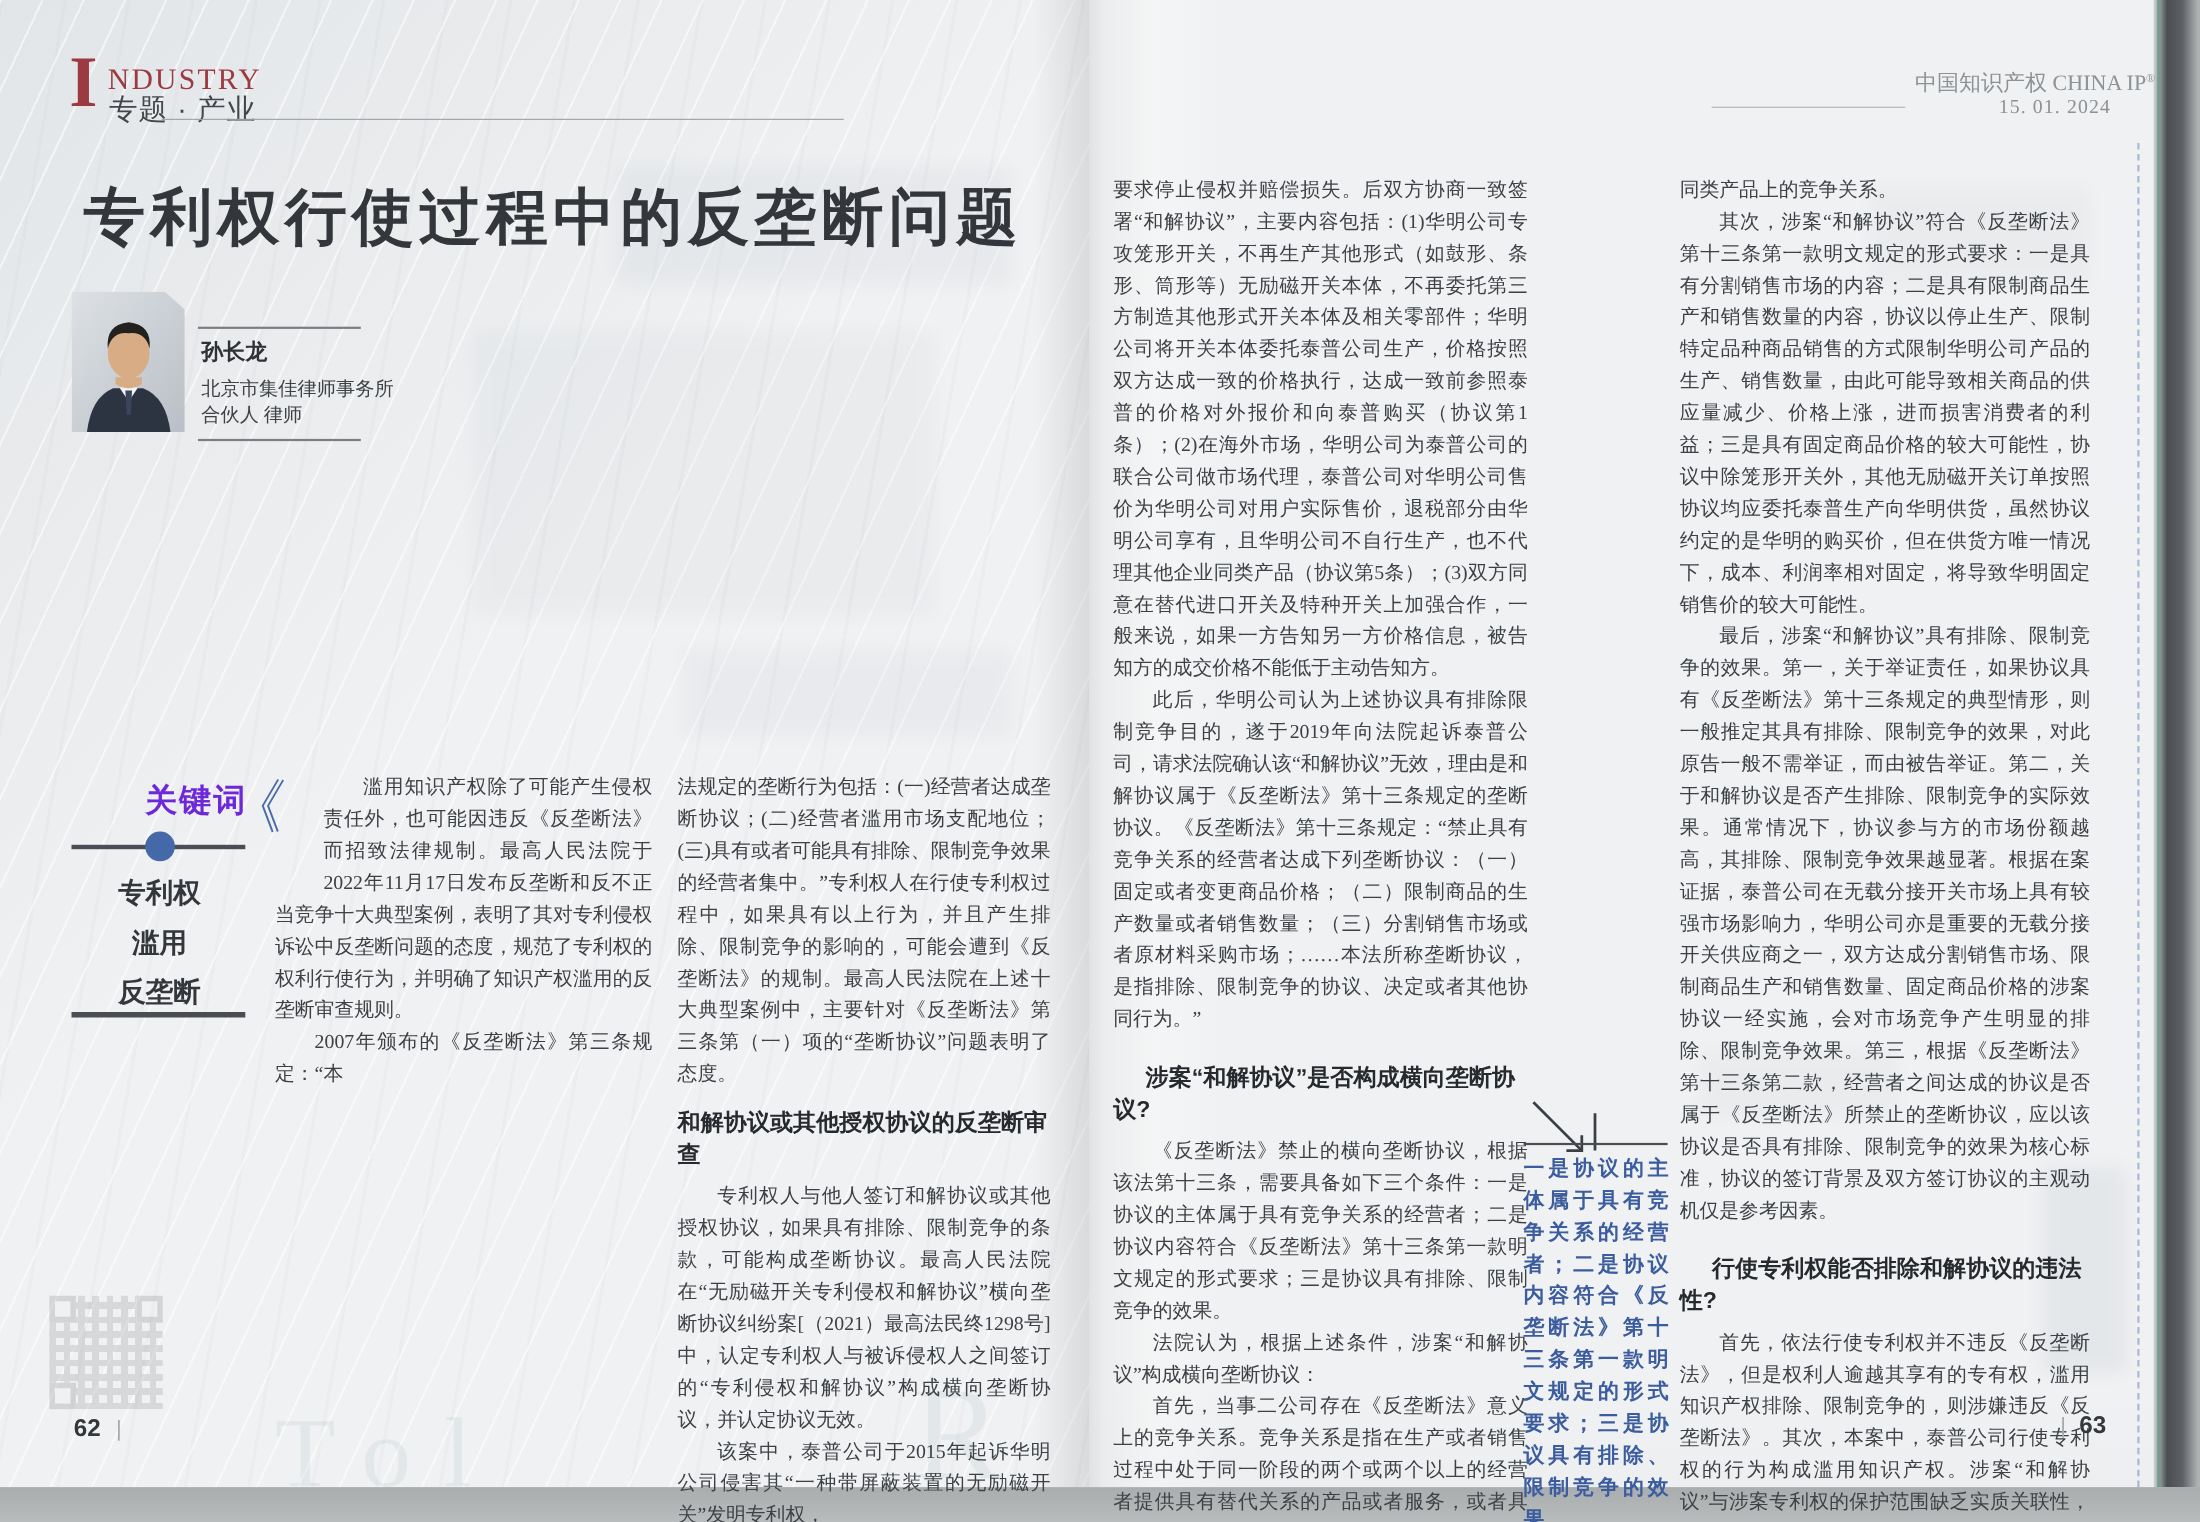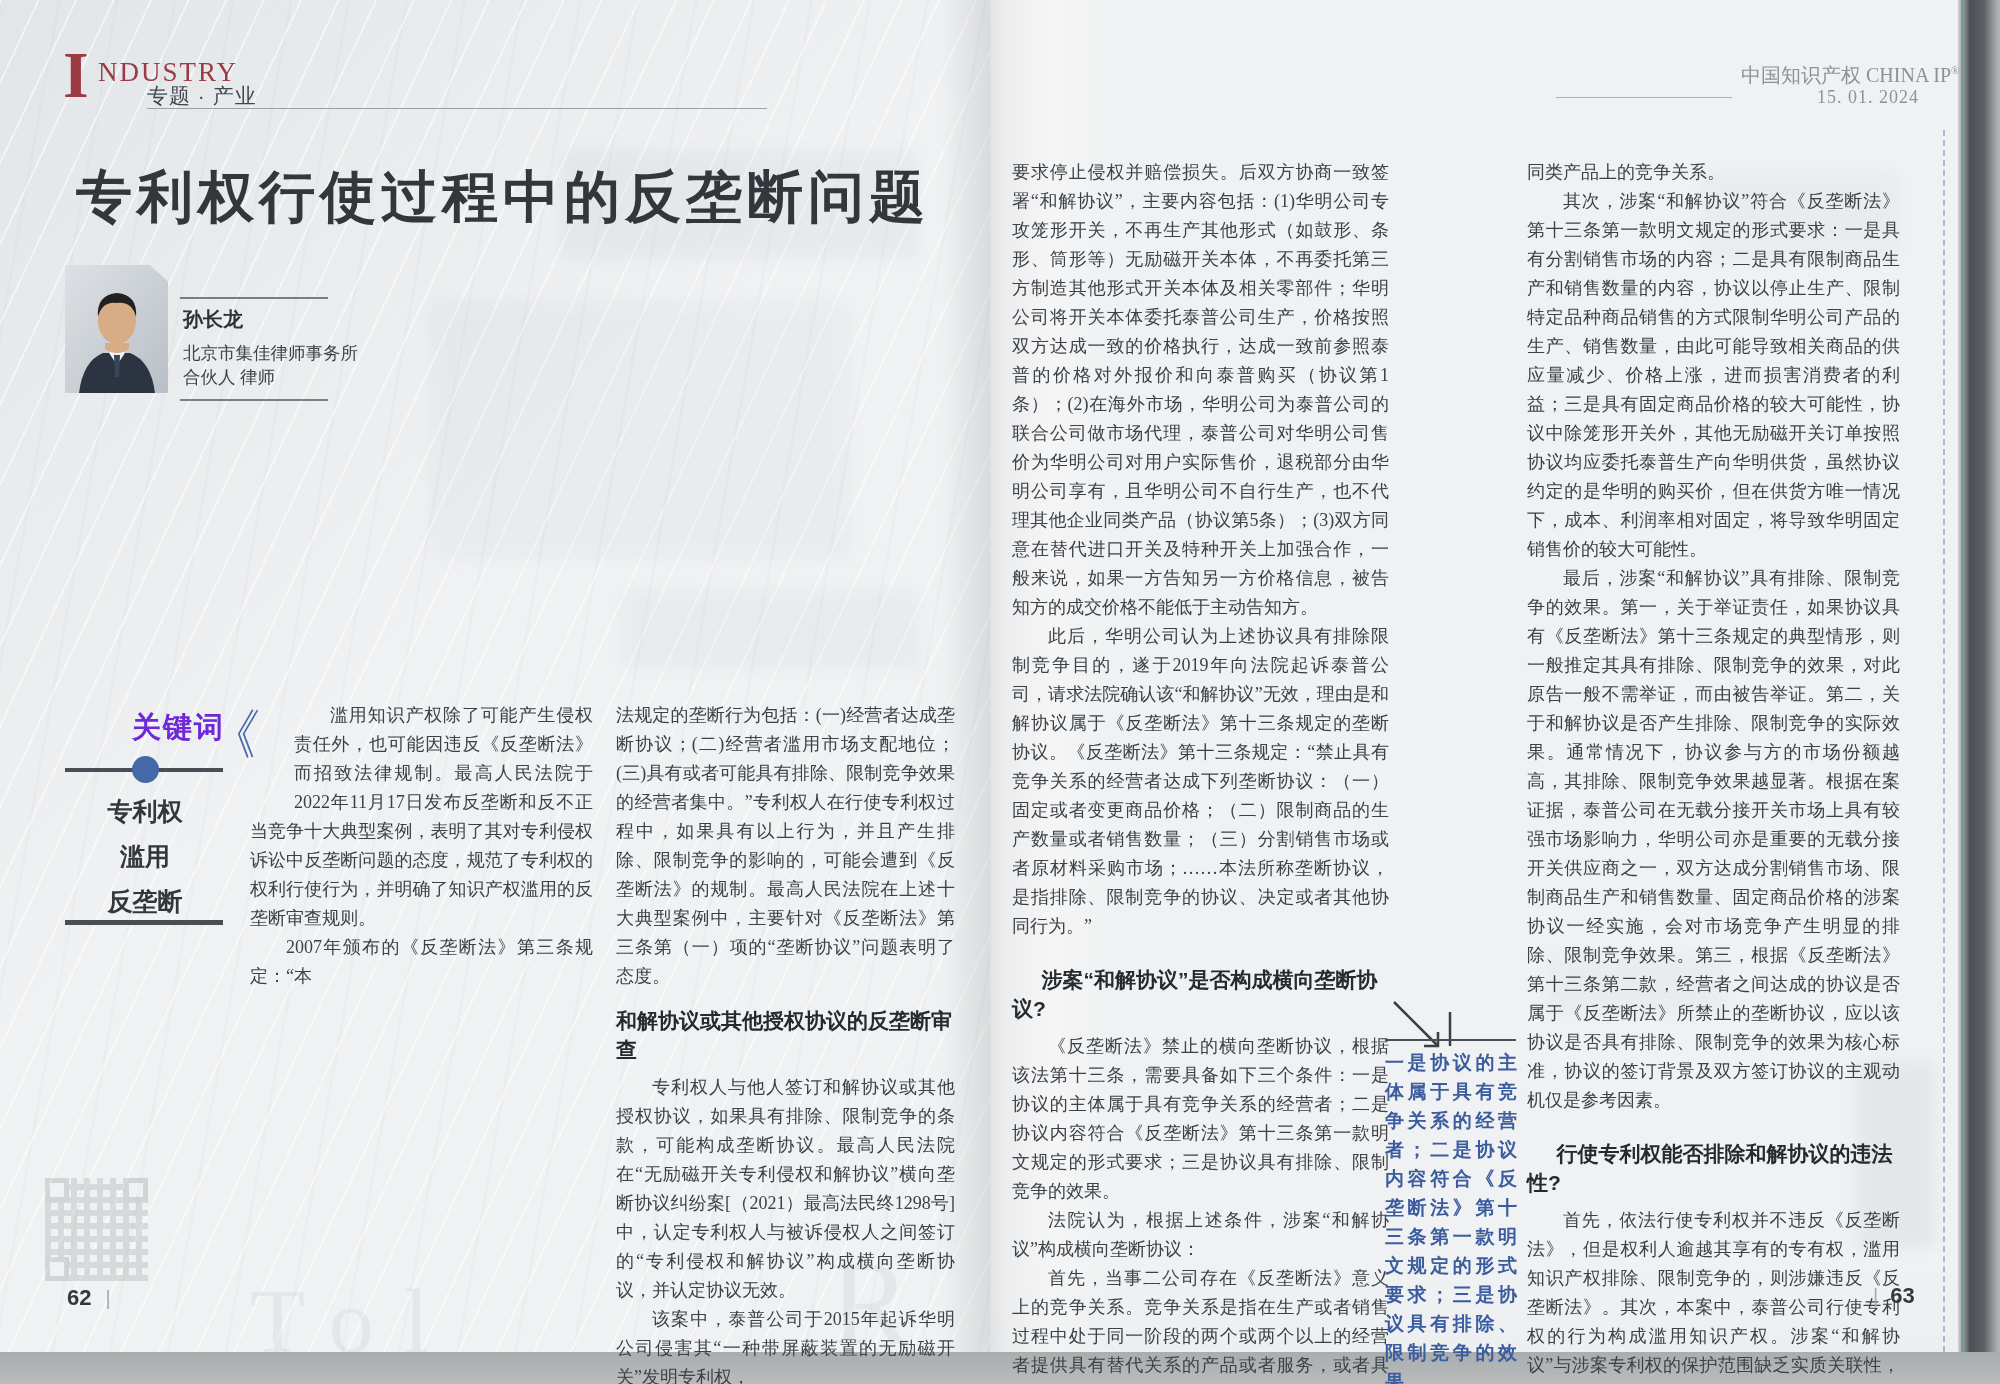--- a/index.html
+++ b/index.html
@@ -31,21 +31,21 @@
     border-left:2px dashed #6b8cc0;opacity:.55;}
   .ghost{position:absolute;background:#5a6f93;opacity:.05;filter:blur(7px);border-radius:10px;pointer-events:none;}
   .ghost-letter{position:absolute;color:#0c4a6e;opacity:.055;font-family:"Liberation Serif",serif;font-weight:normal;pointer-events:none;}
 
   
   .lp-initial{position:absolute;left:63px;top:42px;font-family:"Liberation Serif",serif;
     font-size:66px;font-weight:bold;color:#9c3a41;line-height:1;}
   .lp-mag{position:absolute;left:98px;top:57px;font-family:"Liberation Serif",serif;
     font-size:27px;color:#9c3a41;letter-spacing:2px;}
   .lp-section{position:absolute;left:99px;top:82px;font-family:"Liberation Sans",sans-serif;
-    font-size:21px;color:#43474c;letter-spacing:1px;margin-left:48px;}
+    font-size:26px;color:#43474c;letter-spacing:1px;}
   .lp-header-line{position:absolute;left:147px;top:108px;width:620px;height:1px;background:#9aa0a5;}
 
   .lp-title{position:absolute;left:64px;top:148px;width:1000px;
     font-family:"Liberation Sans",sans-serif;font-weight:bold;font-size:56px;
     color:#33363a;letter-spacing:5px;}
 
   
   .photo{position:absolute;left:65px;top:265px;width:103px;height:128px;
     clip-path:polygon(0 0, 82% 0, 100% 13%, 100% 100%, 0 100%);}
   .author-rule{position:absolute;background:#7a7e83;height:2px;width:148px;left:180px;}

